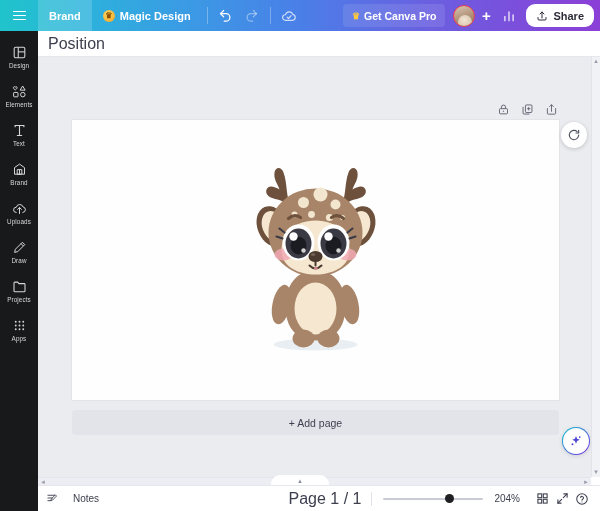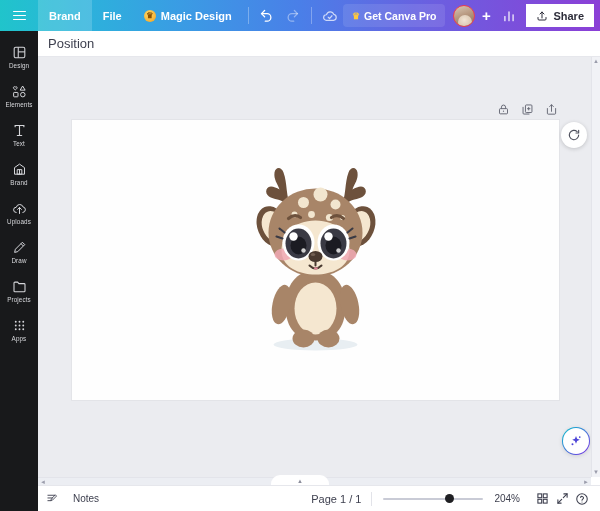--- a/index.html
+++ b/index.html
@@ -56,41 +56,41 @@
   .avatar::after {
     content:""; position:absolute; left:4px; top:9px; width:14px; height:14px;
     border-radius:50%; background: radial-gradient(circle at 45% 35%, #f2e4d4, #cbb49b);
   }
   .plus-btn {
     width: 20px; height: 22px; display:flex; align-items:center; justify-content:center;
     color:#fff; font-size:15px; font-weight:bold; cursor:pointer; margin-left:1px;
   }
   .share-btn {
     display:flex; align-items:center; gap:5px; height:23px; padding:0 10px; margin:0 6px 0 4px;
-    background:#fff; border-radius:0; color:#2d2d3a; font-size:11px; font-weight:bold; cursor:pointer;
+    background:#fff; border-radius:9px; color:#2d2d3a; font-size:11px; font-weight:bold; cursor:pointer;
   }
 
   
   .rail {
     position: absolute; top: 31px; left: 0; width: 38px; height: 480px;
     background: #18191b; display: flex; flex-direction: column; align-items: center; padding-top: 6px;
   }
   .rail-item {
     width: 38px; height: 39px; display: flex; flex-direction: column;
     align-items: center; justify-content: center; gap: 2px; cursor: pointer; color: #d6d7db;
   }
   .rail-item .lbl { font-size: 6.3px; letter-spacing: .1px; }
   .rail-item svg { display: block; }
 
   
   .subbar {
     position: absolute; top: 31px; left: 38px; width: 562px; height: 26px;
     background: #fff; border-bottom: 1px solid #e6e7ec; display: flex; align-items: center;
   }
-  .subbar .pos { font-size: 13px; color: #3d3f4e; margin-left: 10px; cursor: pointer; }
+  .subbar .pos { font-size: 16px; color: #3d3f4e; margin-left: 10px; cursor: pointer; }
 
   
   .editor {
     position: absolute; top: 57px; left: 38px; width: 562px; height: 420px; background: #ebecf0;
     overflow: hidden;
   }
   .page-tools {
     position: absolute; top: 46px; right: 42px; display: flex; gap: 11px; align-items: center;
   }
   .page-tools .t { cursor: pointer; color: #5b5d६b; }
@@ -142,21 +142,21 @@
     font-size:6px; color:#8b8d9b;
   }
 
   
   .bottombar {
     position:absolute; bottom:0; left:38px; width:562px; height:26px; background:#fff;
     border-top:1px solid #e6e7ec; display:flex; align-items:center; padding:0 8px;
   }
   .notes { display:flex; align-items:center; gap:14px; font-size:10px; color:#3d3f4e; cursor:pointer; }
   .bb-spacer { flex:1; }
-  .pagecount { font-size:11px; color:#3d3f4e; margin-right:10px; white-space:nowrap;padding-left:36px; }
+  .pagecount { font-size:16px; color:#3d3f4e; margin-right:10px; white-space:nowrap;padding-left:36px; }
   .bb-div { width:1px; height:14px; background:#e2e3e9; margin-right:11px; }
   .zoomwrap { display:flex; align-items:center; gap:0; margin-right:11px; }
   .ztrack { width:100px; height:2px; background:#c9cbd6; border-radius:2px; position:relative; }
   .zknob { position:absolute; top:-4px; left:62px; width:9px; height:9px; border-radius:50%; background:#1f1f23; }
   .zoomval { font-size:10px; color:#3d3f4e; margin-right:12px; white-space:nowrap; }
   .bb-icon { width:20px; height:20px; display:flex; align-items:center; justify-content:center; cursor:pointer; }
   .bb-icon svg { display:block; }
 </style>
 </head>
 <body>
@@ -170,23 +170,20 @@
           <i></i>
           <i></i>
           <i></i>
         </div>
     </div>
 
     <div class="menu-item active">
       <span>Brand</span>
     </div>
 
-    <div class="menu-item">
-      <span>File</span>
-    </div>
 
     <div class="menu-item magic-switch">
       <span class="crown">♛</span>
       <span>Magic Design</span>
     </div>
 
     <div class="tb-divider"></div>
 
     <div class="icon-btn">
       <svg width="15" height="15" viewBox="0 0 24 24" fill="none" stroke="#ffffff" stroke-width="2" stroke-linecap="round" stroke-linejoin="round">
@@ -422,20 +419,23 @@
         </g>
 
         <ellipse cx="72" cy="94" rx="7" ry="5.6" fill="#4a3a30"></ellipse>
         <ellipse cx="69.5" cy="92" rx="2.2" ry="1.6" fill="#7d6a5c" opacity=".8"></ellipse>
         <path d="M72 99 v4" stroke="#4a3a30" stroke-width="2" stroke-linecap="round"></path>
         <path d="M66 103 q6 6 12 0" stroke="#4a3a30" stroke-width="2" fill="none" stroke-linecap="round"></path>
         <path d="M70 105 q2.4 4.6 4.8 0 z" fill="#e4899a"></path>
       </svg>
     </div>
 
+    <div class="addpage">
+      <span>+ Add page</span>
+    </div>
 
     <div class="magic-fab">
       <svg width="14" height="14" viewBox="0 0 24 24" fill="#4e46d8">
         <path d="M12 3.5 l1.9 4.6 L18.5 10 l-4.6 1.9 L12 16.5 l-1.9 -4.6 L5.5 10 l4.6 -1.9 z"></path>
         <circle cx="18.4" cy="5.2" r="1.5"></circle>
           <circle cx="6" cy="17.6" r="1.7"></circle>
       </svg>
     </div>
   </div>
 

